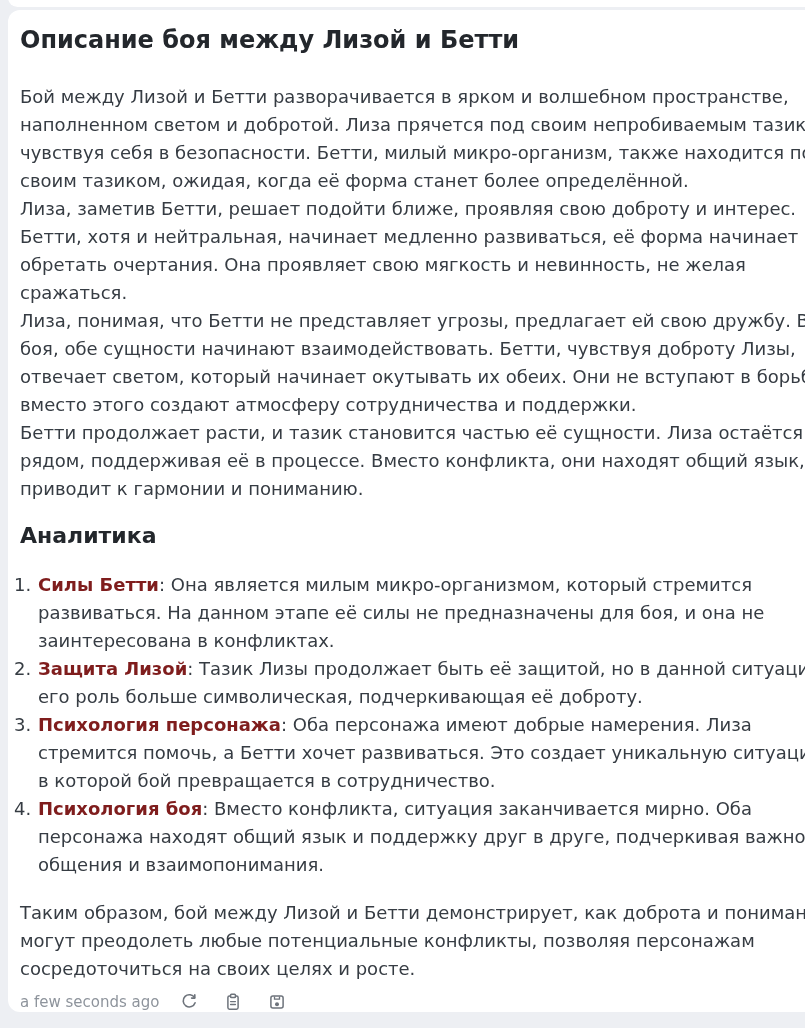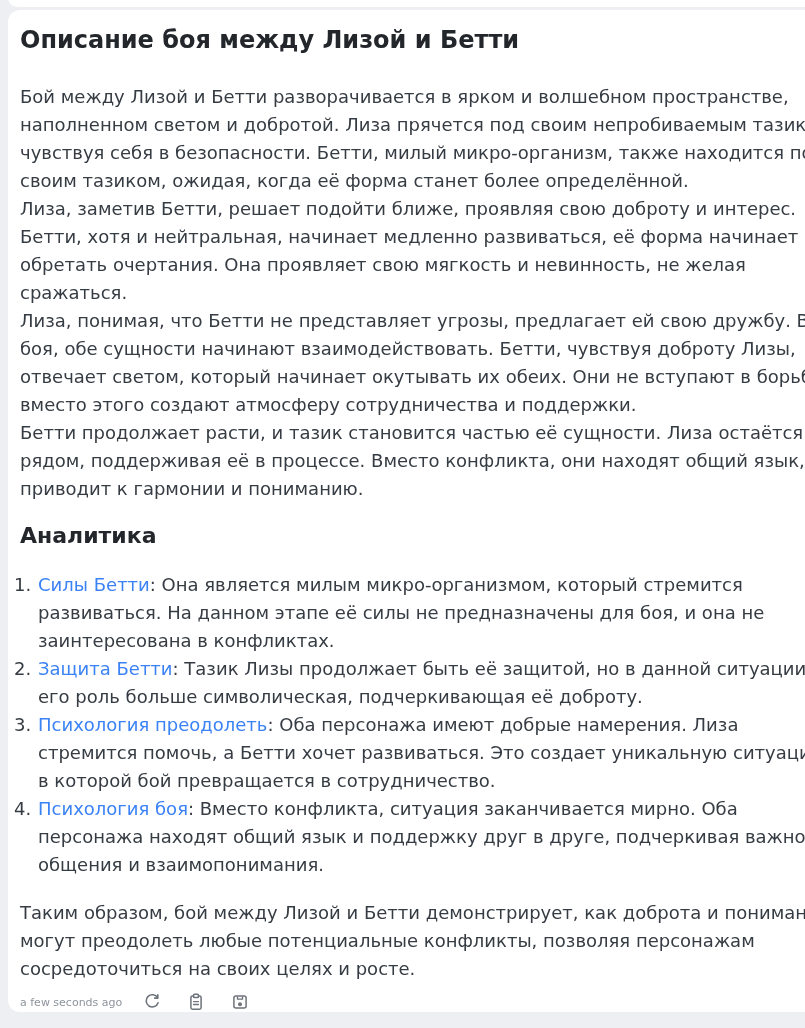--- a/index.html
+++ b/index.html
@@ -40,34 +40,34 @@
     margin: 18px 0 0 0; padding: 0;
     font-size: 22px; line-height: 30px; font-weight: 600;
     color: #23272c;
   }
   ol.analytics-list {
     margin: 20px 0 0 0;
     padding-left: 17px;
     font-size: 18px; line-height: 28px;
   }
   ol.analytics-list li { padding-left: 1px; }
-  ol.analytics-list li strong { font-weight: 400; color: #3b82f6; }
+  ol.analytics-list li strong { font-weight: 700; color: #7f1d1d; }
   ol.analytics-list li span { white-space: pre-line; }
   .msg-conclusion {
     margin-top: 20px;
     font-size: 18px; line-height: 28px;
     white-space: pre-line;
   }
   .msg-footer {
     margin-top: 8px;
     display: flex; align-items: center;
     height: 22px;
   }
   .timestamp {
-    font-size: 11px; color: #8e949c;
+    font-size: 15px; color: #8e949c;
     margin-right: 20px;
   }
   .icon-btn {
     display: inline-flex; align-items: center; justify-content: center;
     width: 20px; height: 20px;
     margin-right: 24px;
     color: #6d737b;
     cursor: pointer;
   }
   .icon-btn svg { display: block; }
@@ -96,23 +96,23 @@
 Бетти продолжает расти, и тазик становится частью её сущности. Лиза остаётся
 рядом, поддерживая её в процессе. Вместо конфликта, они находят общий язык, что
 приводит к гармонии и пониманию.</div>
 
   <h2 class="analytics-heading">Аналитика</h2>
 
   <ol class="analytics-list">
     <li><strong>Силы Бетти</strong><span>: Она является милым микро-организмом, который стремится
 развиваться. На данном этапе её силы не предназначены для боя, и она не
 заинтересована в конфликтах.</span></li>
-    <li><strong>Защита Бетти</strong><span>: Тазик Лизы продолжает быть её защитой, но в данной ситуации
+    <li><strong>Защита Лизой</strong><span>: Тазик Лизы продолжает быть её защитой, но в данной ситуации
 его роль больше символическая, подчеркивающая её доброту.</span></li>
-    <li><strong>Психология преодолеть</strong><span>: Оба персонажа имеют добрые намерения. Лиза
+    <li><strong>Психология персонажа</strong><span>: Оба персонажа имеют добрые намерения. Лиза
 стремится помочь, а Бетти хочет развиваться. Это создает уникальную ситуацию,
 в которой бой превращается в сотрудничество.</span></li>
     <li><strong>Психология боя</strong><span>: Вместо конфликта, ситуация заканчивается мирно. Оба
 персонажа находят общий язык и поддержку друг в друге, подчеркивая важность
 общения и взаимопонимания.</span></li>
   </ol>
 
   <div class="msg-conclusion">Таким образом, бой между Лизой и Бетти демонстрирует, как доброта и понимание
 могут преодолеть любые потенциальные конфликты, позволяя персонажам
 сосредоточиться на своих целях и росте.</div>

